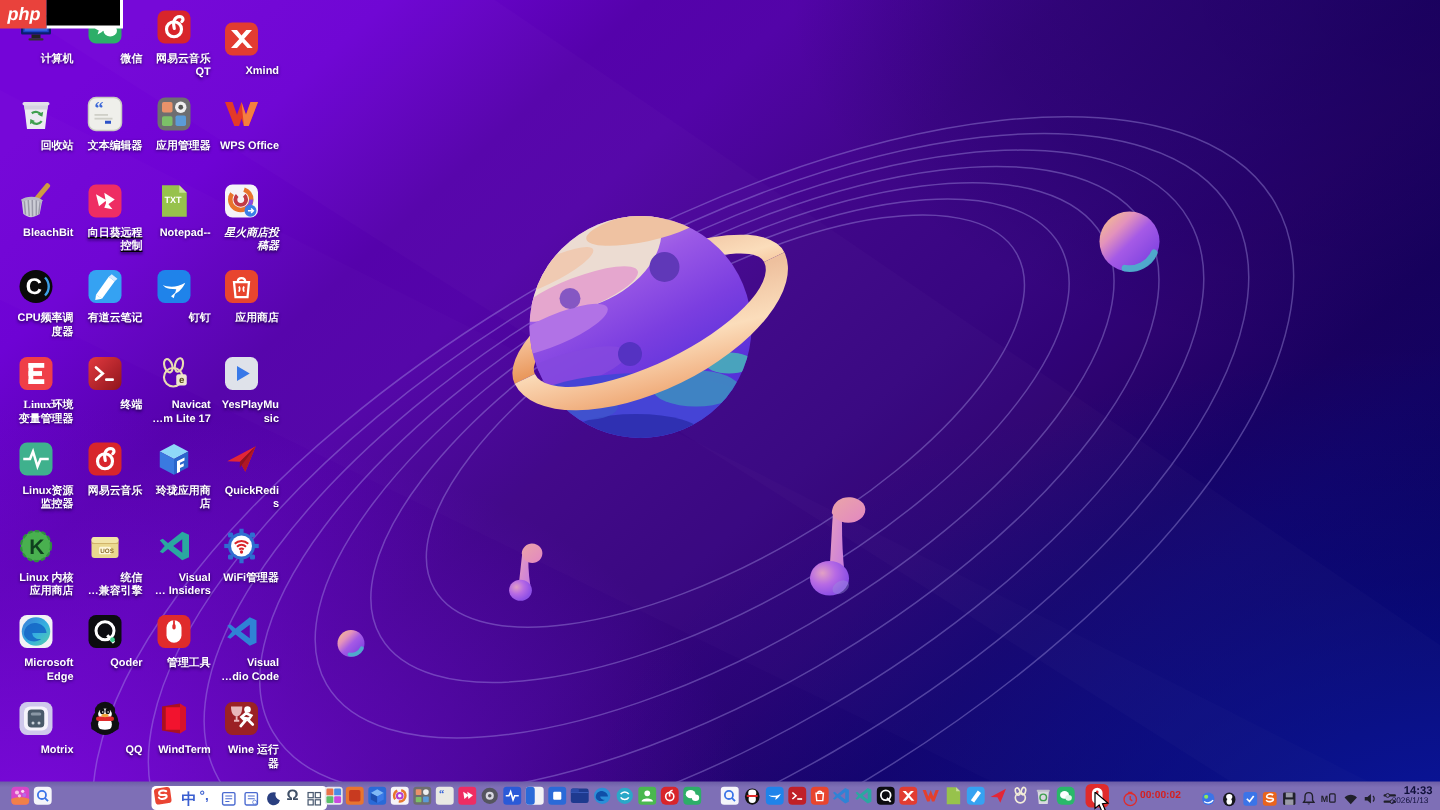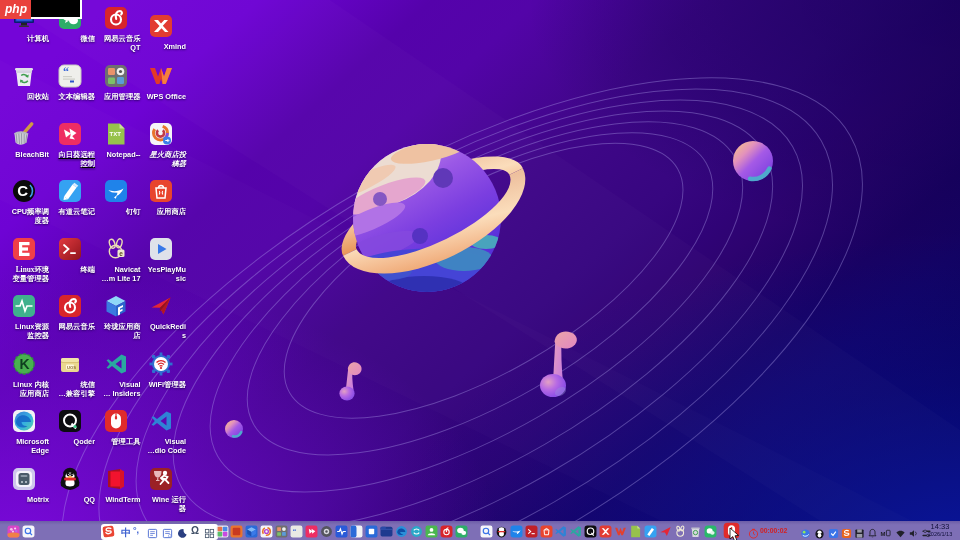--- a/index.html
+++ b/index.html
@@ -769,17 +769,17 @@
           <path d="M4 9.5 L8 9.5 L13 5 L13 19 L8 14.5 L4 14.5 Z" fill="#20202a"></path>
           <path d="M16 8 A5.5 5.5 0 0 1 16 16" stroke="#20202a" stroke-width="1.8" fill="none"></path>
         </svg></div>
 <div style="position:absolute;left:921.0px;top:4px;width:11px;height:11px;"><svg width="11" height="11" viewBox="0 0 24 24">
           <rect x="3" y="5.5" width="18" height="3.4" rx="1.7" fill="#20202a"></rect>
           <circle cx="9" cy="7.2" r="2.8" fill="#7b6cb2" stroke="#20202a" stroke-width="1.4"></circle>
           <rect x="3" y="14.5" width="18" height="3.4" rx="1.7" fill="#20202a"></rect>
           <circle cx="15.5" cy="16.2" r="2.8" fill="#7b6cb2" stroke="#20202a" stroke-width="1.4"></circle>
         </svg></div>
 <div style="position:absolute;left:925px;top:2px;width:30px;text-align:center;color:#10103a;">
-        <div style="font-size:7.5px;font-weight:400;line-height:8px;">14:33</div>
+        <div style="font-size:7.5px;font-weight:700;line-height:8px;text-align:right;">14:33</div>
         <div style="font-size:5.5px;line-height:7px;">2026/1/13</div>
       </div>
     </div>
 </div>
 
 </body></html>

